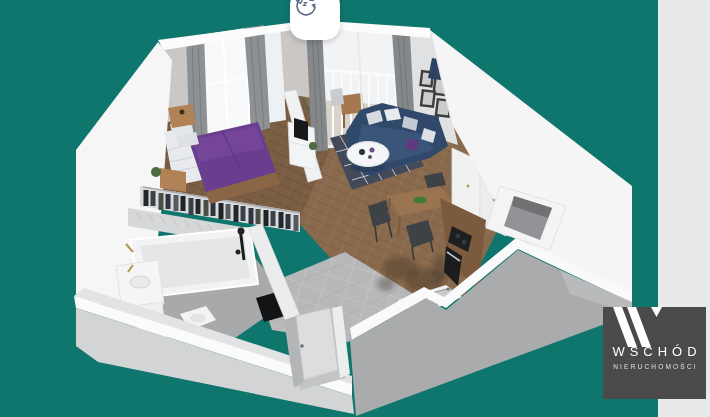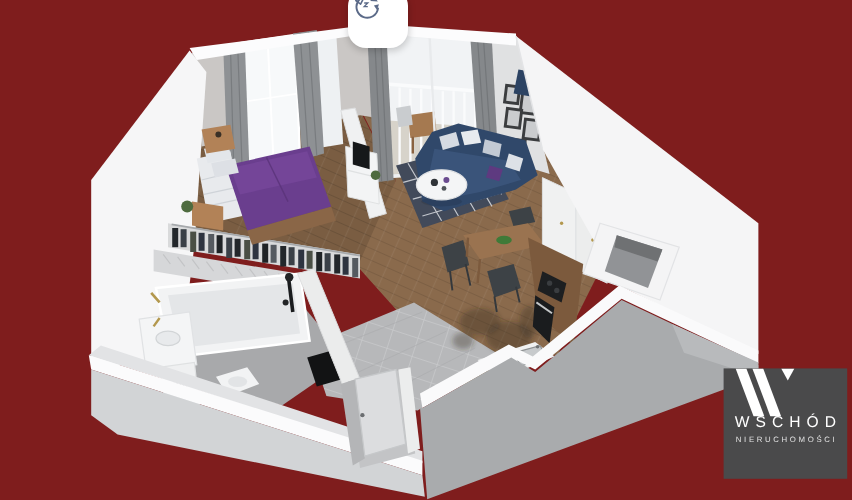--- a/index.html
+++ b/index.html
@@ -1,18 +1,18 @@
 <!DOCTYPE html>
 <html><head>
 <meta charset="utf-8">
 <style>
   html,body{margin:0;padding:0;}
   body{width:710px;height:417px;overflow:hidden;background:#e8e9ea;
        font-family:"Liberation Sans",sans-serif;}
-  .stage{position:relative;width:710px;height:417px;background:#7f1d1d;}
+  .stage{position:relative;width:658px;height:417px;background:#0f766e;}
   .stage svg{position:absolute;left:0;top:0;}
   .rotate-btn{position:absolute;left:290px;top:-10px;width:50px;height:50px;
       background:#ffffff;border-radius:15px;box-shadow:0 2px 6px rgba(0,0,0,.18);
       display:flex;align-items:flex-end;justify-content:center;padding-bottom:5px;box-sizing:border-box;}
   .logo{position:absolute;left:603px;top:307px;width:103px;height:92px;background:#4a4a4b;
       display:flex;flex-direction:column;align-items:center;justify-content:center;}
   .logo .brand{color:#ffffff;font-size:13px;letter-spacing:5px;margin-top:7px;text-indent:5px;}
   .logo .tagline{color:#e3e3e3;font-size:6.5px;letter-spacing:2.2px;margin-top:4px;text-indent:2px;}
 </style>
 </head>

